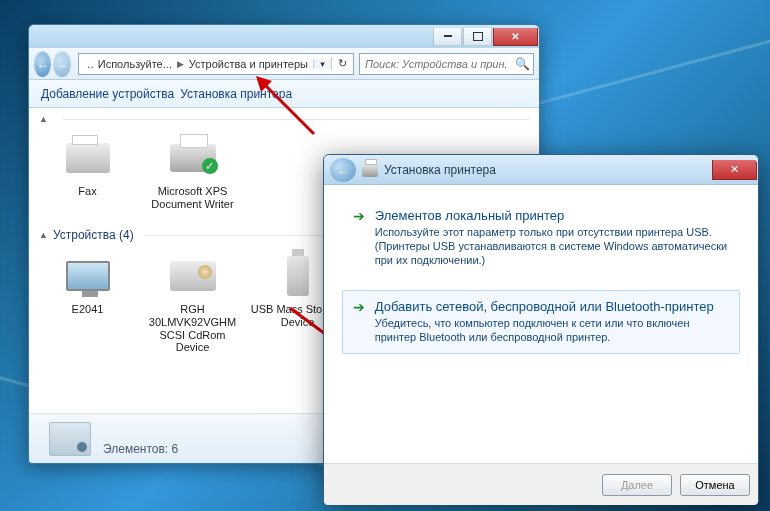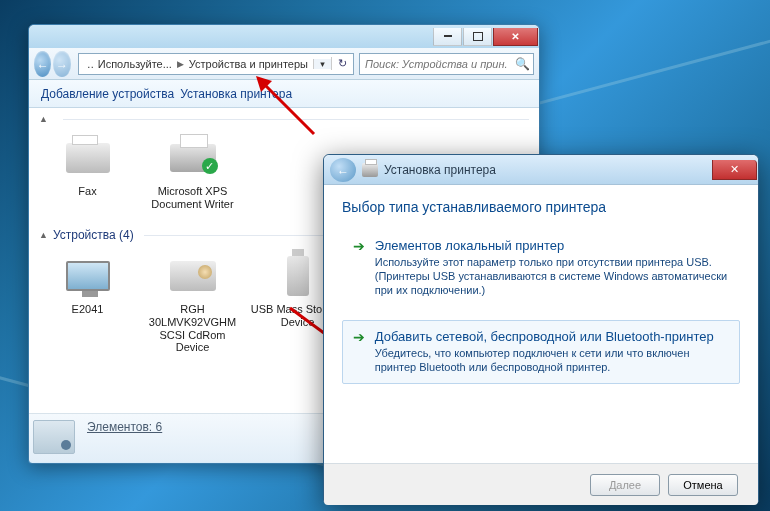--- a/index.html
+++ b/index.html
@@ -67,22 +67,22 @@
   .ico-printer::before { content:""; position:absolute; left:10px; top:-10px; width:26px; height:12px; background:#fff; border:1px solid #ccc; }
   .ico-check { position:absolute; right:-2px; bottom:-2px; width:16px; height:16px; border-radius:50%; background:#2aa84a; color:#fff; font-size:11px; line-height:16px; }
   .ico-monitor { width:44px; height:30px; background:linear-gradient(180deg,#cfe6f5,#7fb0d0); border:2px solid #888; border-radius:2px; position:relative; }
   .ico-monitor::after { content:""; position:absolute; left:14px; bottom:-8px; width:16px; height:6px; background:#999; }
   .ico-hdd { width:46px; height:30px; background:linear-gradient(180deg,#eee,#bcbcbc); border-radius:3px; position:relative; }
   .ico-hdd::after { content:""; position:absolute; right:4px; top:4px; width:14px; height:14px; border-radius:50%; background:radial-gradient(circle,#fff,#999); }
   .ico-hdd.cd::after { background:radial-gradient(circle,#f5deb3,#c0a060); }
   .ico-usb { width:22px; height:40px; background:linear-gradient(180deg,#e8e8e8,#b8b8b8); border-radius:3px; position:relative; }
   .ico-usb::before { content:""; position:absolute; left:5px; top:-7px; width:12px; height:7px; background:#ccc; }
 
-  .statusbar { height: 48px; display:flex; align-items:flex-start; padding: 6px 4px; gap:12px;
-    background: linear-gradient(180deg,#f4f9fd,#e2eef8); font-size:12px; color:#4a5c70; border-radius: 0 0 4px 4px; text-decoration: underline; }
+  .statusbar { height: 48px; display:flex; align-items:flex-end; padding: 6px 20px; gap:12px;
+    background: linear-gradient(180deg,#f4f9fd,#e2eef8); font-size:12px; color:#4a5c70; border-radius: 0 0 4px 4px; }
   .sb-thumb { width:42px; height:34px; background:linear-gradient(180deg,#dde8f0,#b8ccd9); border:1px solid #aabfce; border-radius:2px; position:relative; }
   .sb-thumb::after { content:""; position:absolute; right:3px; bottom:3px; width:10px; height:10px; border-radius:50%; background:#5b7c99; }
 
   
   .arrow { position:absolute; pointer-events:none; }
   .arrow svg { overflow:visible; }
 
   
   .wizard {
     position: absolute; left: 323px; top: 154px; width: 436px; height: 350px;
@@ -105,21 +105,21 @@
 
   .wiz-body { padding: 14px 18px 10px; height: 278px; }
   .wiz-h { font-size: 14px; color:#0b4b8f; font-weight: normal; margin-bottom: 14px; }
   .opt { border:1px solid transparent; border-radius:2px; padding: 8px 10px; cursor:pointer; margin-bottom: 14px; }
   .opt:hover, .opt.hover { border-color:#bcd6ee; background:#f2f8fd; }
   .opt-row { display:flex; align-items:flex-start; gap:10px; }
   .opt-arrow { color:#1f8b2d; font-size:14px; line-height:16px; }
   .opt-t { font-size:13px; color:#0b4b8f; margin-bottom:3px; }
   .opt-d { font-size:11px; color:#17477d; line-height:1.25; }
 
-  .wiz-foot { height: 42px; border-top:1px solid #d5dde3; background:#f0f0f0; display:flex; align-items:center; justify-content:flex-end; padding: 0 20px; gap:8px; border-radius:0 0 4px 4px; }
+  .wiz-foot { height: 42px; border-top:1px solid #d5dde3; background:#f0f0f0; display:flex; align-items:center; justify-content:flex-end; padding: 0 8px; gap:8px; border-radius:0 0 4px 4px; }
   .wbtn { min-width:70px; height:22px; font-size:11px; border:1px solid #8a9aa7; background:linear-gradient(180deg,#fdfdfd,#e2e6ea); border-radius:3px; cursor:pointer; }
   .wbtn:disabled { color:#999; cursor:default; }
 </style>
 </head>
 <body>
 
 <div class="bg-shape bg1"></div>
 <div class="bg-shape bg2"></div>
 
 <div class="explorer">
@@ -222,21 +222,20 @@
 
 <div class="wizard">
   <div class="wiz-title">
     <div class="wiz-back">←</div>
     <div class="wiz-printer-icon"></div>
     <div class="wiz-tt">Установка принтера</div>
     <div class="wiz-close">✕</div>
   </div>
 
   <div class="wiz-body">
-    <div class="wiz-h">Выбор типа устанавливаемого принтера</div>
 
     <div class="opt">
       <div class="opt-row">
         <div class="opt-arrow">➔</div>
         <div>
           <div class="opt-t">Элементов локальный принтер</div>
           <div class="opt-d">Используйте этот параметр только при отсутствии принтера USB. (Принтеры USB устанавливаются в системе Windows автоматически при их подключении.)</div>
         </div>
       </div>
     </div>

